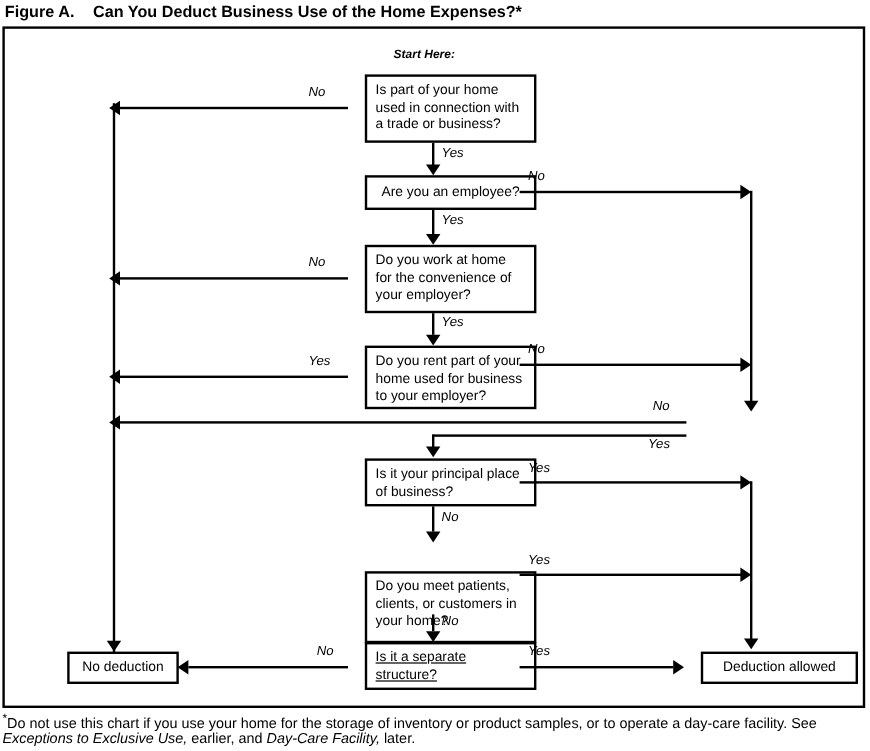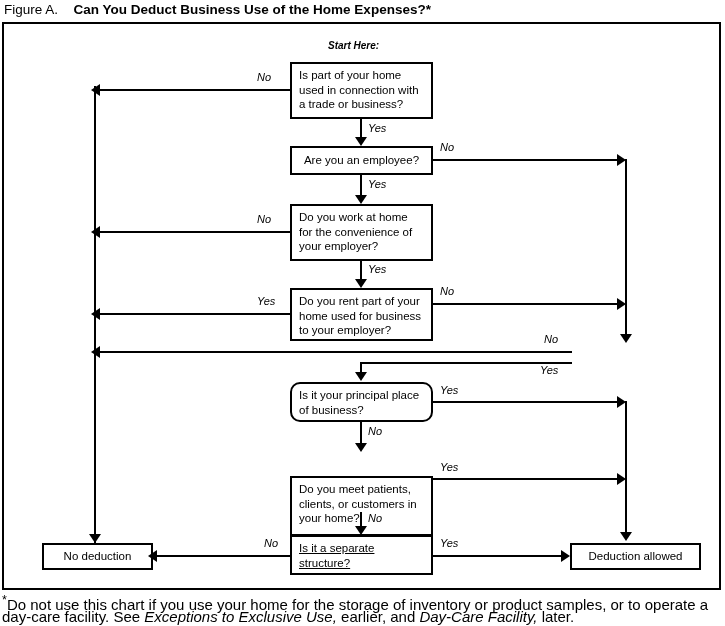--- a/index.html
+++ b/index.html
@@ -1,43 +1,43 @@
 <!DOCTYPE html>
 <html><head>
 <meta charset="utf-8">
 <style>
   html,body{margin:0;padding:0;background:#ffffff;}
   body{width:725px;height:626px;font-family:"Liberation Sans",sans-serif;color:#000;}
   #root{position:relative;width:725px;height:626px;overflow:hidden;}
 
   .fig-title{position:absolute;left:4px;top:2px;font-size:13.5px;white-space:nowrap;}
-  .fig-title .lbl{font-weight:400;text-align:right;}
+  .fig-title .lbl{font-weight:700;text-align:right;}
   .fig-title .hd{font-weight:bold;}
 
   .frame{position:absolute;left:2px;top:22px;width:719px;height:568px;
          border:2px solid #000;box-sizing:border-box;background:#fff;}
 
   .start-here{position:absolute;font-size:10px;font-weight:bold;font-style:italic;}
 
   .node{position:absolute;border:2px solid #000;box-sizing:border-box;background:#fff;
-        font-size:11.5px;line-height:14.5px;padding:4px 7px;}
+        font-size:11.5px;line-height:14.5px;padding:4px 7px;margin-left:14px;}
   .node.term{display:flex;align-items:center;justify-content:center;padding:2px 6px;}
 
   .edge{position:absolute;background:#000;}
   .edge.h{height:2px;}
   .edge.v{width:2px;}
 
   .arw{position:absolute;width:0;height:0;}
   .arw.down{border-left:6px solid transparent;border-right:6px solid transparent;border-top:9px solid #000;}
   .arw.left{border-top:6px solid transparent;border-bottom:6px solid transparent;border-right:9px solid #000;}
   .arw.right{border-top:6px solid transparent;border-bottom:6px solid transparent;border-left:9px solid #000;}
 
   .elbl{position:absolute;font-size:11px;font-style:italic;white-space:nowrap;}
 
-  .footnote{position:absolute;left:2px;top:594px;width:721px;font-size:15px;line-height:12px;}
+  .footnote{position:absolute;left:2px;top:594px;width:721px;font-size:12px;line-height:12px;}
   .footnote i{font-style:italic;}
 </style>
 </head>
 <body>
 
 <div id="root">
 
   <div class="fig-title">
     <span class="lbl">Figure A.</span>
     <span style="display:inline-block;width:8px"></span>
@@ -50,27 +50,27 @@
 
   <div class="node" style="left:290px;top:62px;width:143px;height:57px;">Is part of your home used in connection with a trade or business?</div>
 
   <div class="node term" style="left:290px;top:146px;width:143px;height:29px;">Are you an employee?</div>
 
   <div class="node" style="left:290px;top:204px;width:143px;height:57px;">Do you work at home for the convenience of your employer?</div>
 
   <div class="node" style="left:290px;top:288px;width:143px;height:53px;">Do you rent part of your home used for business to your employer?</div>
 
 
-  <div class="node" style="left:290px;top:382px;width:143px;height:40px;border-radius:10px;">Is it your principal place of business?</div>
+  <div class="node" style="left:290px;top:382px;width:143px;height:40px;">Is it your principal place of business?</div>
 
   <div class="node" style="left:290px;top:476px;width:143px;height:60px;">Do you meet patients, clients, or customers in your home?</div>
 
   <div class="node" style="left:290px;top:535px;width:143px;height:40px;text-decoration:underline;">Is it a separate structure?</div>
 
-  <div class="node term" style="left:42px;top:543px;width:111px;height:27px;">No deduction</div>
+  <div class="node term" style="left:42px;top:543px;width:93px;height:27px;">No deduction</div>
 
   <div class="node term" style="left:570px;top:543px;width:131px;height:27px;">Deduction allowed</div>
 
   <div class="edge v" style="left:94px;top:86px;height:458px;"></div>
   <div class="arw down" style="left:89px;top:534px;"></div>
 
   <div class="edge h" style="left:96px;top:89px;width:194px;"></div>
   <div class="arw left" style="left:91px;top:84px;"></div>
   <div class="elbl" style="left:257px;top:71px;">No</div>
 

